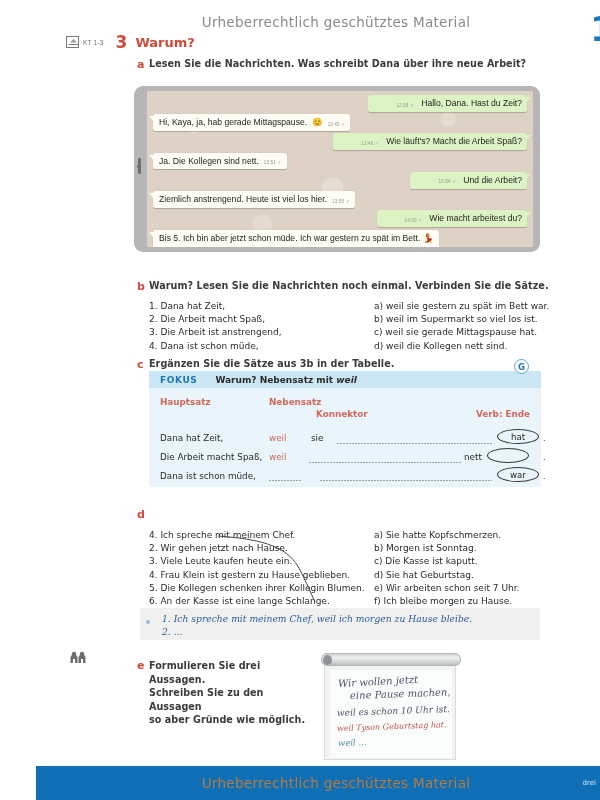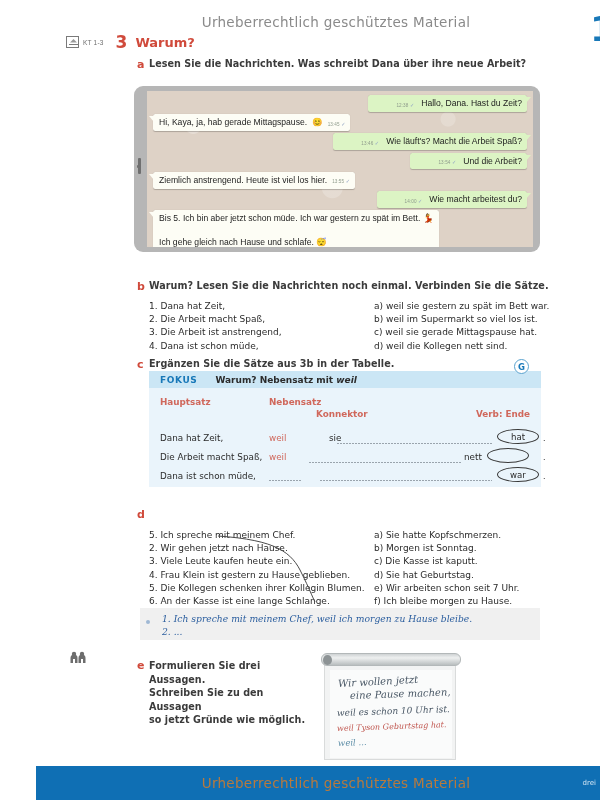--- a/index.html
+++ b/index.html
@@ -245,20 +245,26 @@
           <div class="bubble in">
             <span class="txt">Hi, Kaya, ja, hab gerade Mittagspause.</span>
             <span class="emoji">😊</span>
             <span class="ts">13:45</span>
           </div>
         </div>
         <div class="msg-row right">
           <div class="bubble out">
             <span class="ts">13:46</span>
             <span class="txt">Wie läuft's? Macht die Arbeit Spaß?</span>
+          </div>
+        </div>
+        <div class="msg-row left">
+          <div class="bubble in">
+            <span class="txt">Ja. Die Kollegen sind nett.</span>
+            <span class="ts">13:51</span>
           </div>
         </div>
         <div class="msg-row right">
           <div class="bubble out">
             <span class="ts">13:54</span>
             <span class="txt">Und die Arbeit?</span>
           </div>
         </div>
         <div class="msg-row left">
           <div class="bubble in">
@@ -316,21 +322,21 @@
       <span class="fokus-sub"><span>Warum? Nebensatz mit </span><i>weil</i></span>
     </div>
     <div class="fokus-body">
       <div class="f-head" style="left:11px; top:9px;">Hauptsatz</div>
       <div class="f-head" style="left:120px; top:9px;">Nebensatz</div>
       <div class="f-head" style="left:120px; top:21px;padding-left:47px;">Konnektor</div>
       <div class="f-head" style="right:11px; top:21px;">Verb: Ende</div>
 
       <div class="f-cell" style="left:11px; top:45px;">Dana hat Zeit,</div>
       <div class="f-cell f-weil" style="left:120px; top:45px;">weil</div>
-      <div class="f-cell" style="left:180px; top:45px;">sie</div>
+      <div class="f-cell" style="left:162px; top:45px;">sie</div>
       <div class="dots" style="left:188px; top:55px; width:155px;"></div>
       <div class="oval" style="left:348px; top:41px;">hat</div>
       <div class="period" style="left:394px; top:45px;">.</div>
 
       <div class="f-cell" style="left:11px; top:64px;">Die Arbeit macht Spaß,</div>
       <div class="f-cell f-weil" style="left:120px; top:64px;">weil</div>
       <div class="dots" style="left:160px; top:74px; width:152px;"></div>
       <div class="f-cell" style="left:315px; top:64px;">nett</div>
       <div class="oval" style="left:338px; top:60px;"></div>
       <div class="period" style="left:394px; top:64px;">.</div>
@@ -339,21 +345,21 @@
       <div class="dots" style="left:120px; top:92px; width:32px;"></div>
       <div class="dots" style="left:171px; top:92px; width:172px;"></div>
       <div class="oval" style="left:348px; top:79px;">war</div>
       <div class="period" style="left:394px; top:83px;">.</div>
     </div>
   </div>
 
   <div class="ex-letter" style="left:101px; top:508px;">d</div>
   <div class="twocol" style="left:113px; top:529px; width:392px; height:82px;">
     <div class="col" id="d-left" style="left:0px;">
-        <div class="row">5. Ich spreche mit meinem Chef.</div>
+        <div class="row">4. Ich spreche mit meinem Chef.</div>
         <div class="row">2. Wir gehen jetzt nach Hause.</div>
         <div class="row">3. Viele Leute kaufen heute ein.</div>
         <div class="row">4. Frau Klein ist gestern zu Hause geblieben.</div>
         <div class="row">5. Die Kollegen schenken ihrer Kollegin Blumen.</div>
         <div class="row">6. An der Kasse ist eine lange Schlange.</div>
       </div>
     <div class="col" id="d-right" style="left:225px;">
         <div class="row">a) Sie hatte Kopfschmerzen.</div>
         <div class="row">b) Morgen ist Sonntag.</div>
         <div class="row">c) Die Kasse ist kaputt.</div>
@@ -380,21 +386,21 @@
     <circle cx="12" cy="3" r="2.2" fill="#6d6d6d"></circle>
     <path d="M0.5 12 V7 a3.5 3.5 0 0 1 7 0 V12 Z" fill="#6d6d6d"></path>
     <path d="M8.5 12 V7 a3.5 3.5 0 0 1 7 0 V12 Z" fill="#6d6d6d"></path>
     <rect x="3" y="8" width="2" height="4" fill="#ffffff"></rect>
     <rect x="11" y="8" width="2" height="4" fill="#ffffff"></rect>
   </svg>
   <div class="ex-letter" style="left:101px; top:659px;">e</div>
   <div class="ex-prompt" style="left:113px; top:659px; line-height:13.5px; width:160px; white-space:normal;">
     <div>Formulieren Sie drei Aussagen.</div>
     <div>Schreiben Sie zu den Aussagen</div>
-    <div>so jetzt Gründe wie möglich.</div>
+    <div>so aber Gründe wie möglich.</div>
   </div>
 
   <div class="flip">
     <div class="flip-roll"></div>
     <div class="flip-paper">
       <div class="hw" style="left:8px;  top:8px;  font-size:10px; color:#4a5866; transform:rotate(-3deg);">Wir wollen jetzt</div>
       <div class="hw" style="left:20px; top:20px; font-size:10px; color:#4a5866; transform:rotate(-2deg);">eine Pause machen,</div>
       <div class="hw" style="left:7px;  top:38px; font-size:9px;  color:#4a5866; transform:rotate(-2deg);">weil es schon 10 Uhr ist.</div>
       <div class="hw" style="left:7px;  top:54px; font-size:8px;  color:#c0564f; transform:rotate(-2deg);">weil Tyson Geburtstag hat.</div>
       <div class="hw" style="left:8px;  top:68px; font-size:8.5px; color:#5f8fa8; transform:rotate(-2deg);">weil ...</div>

